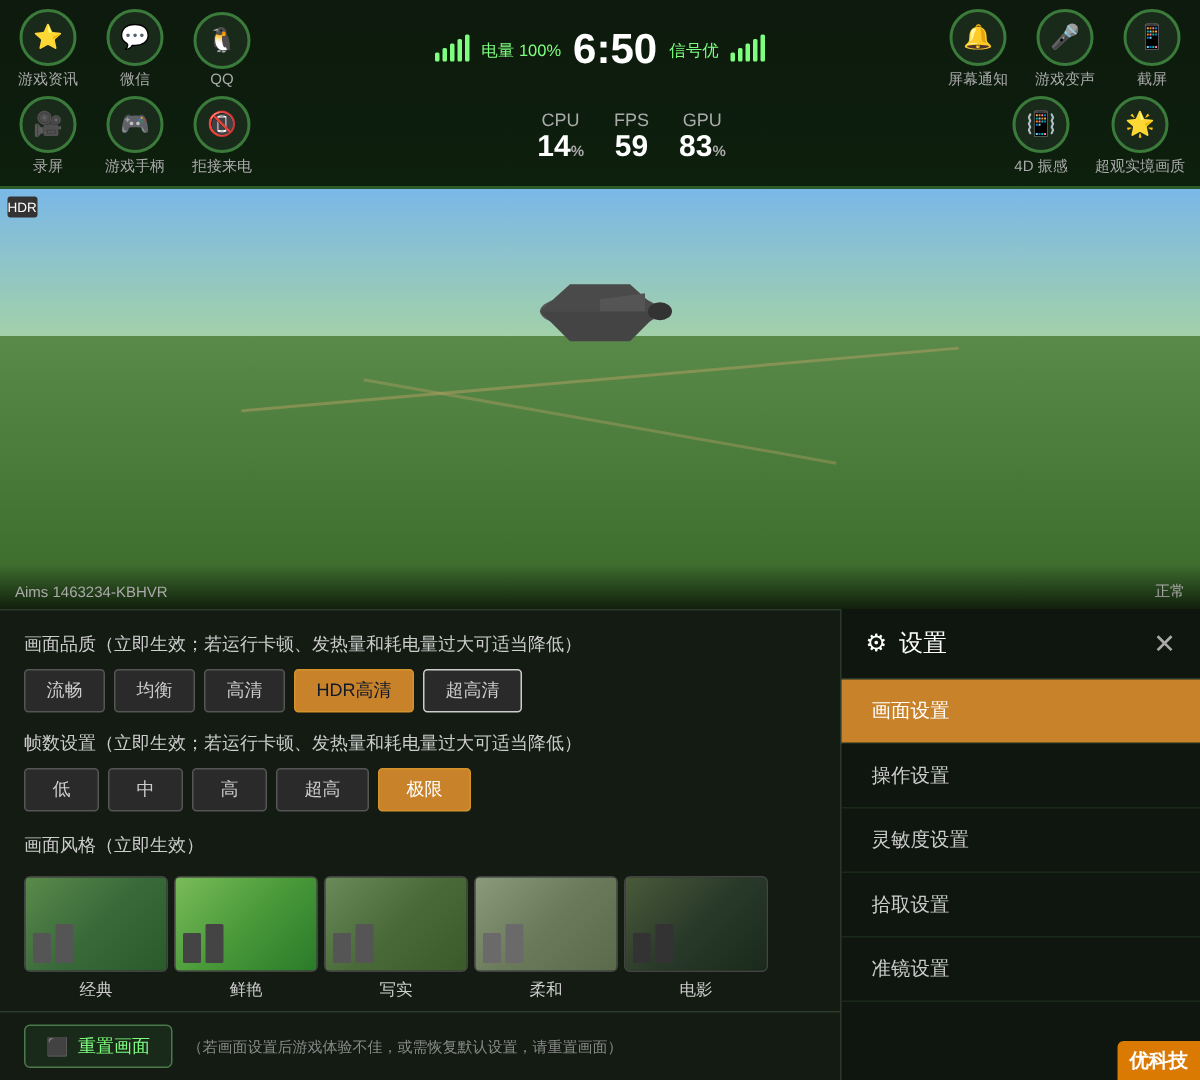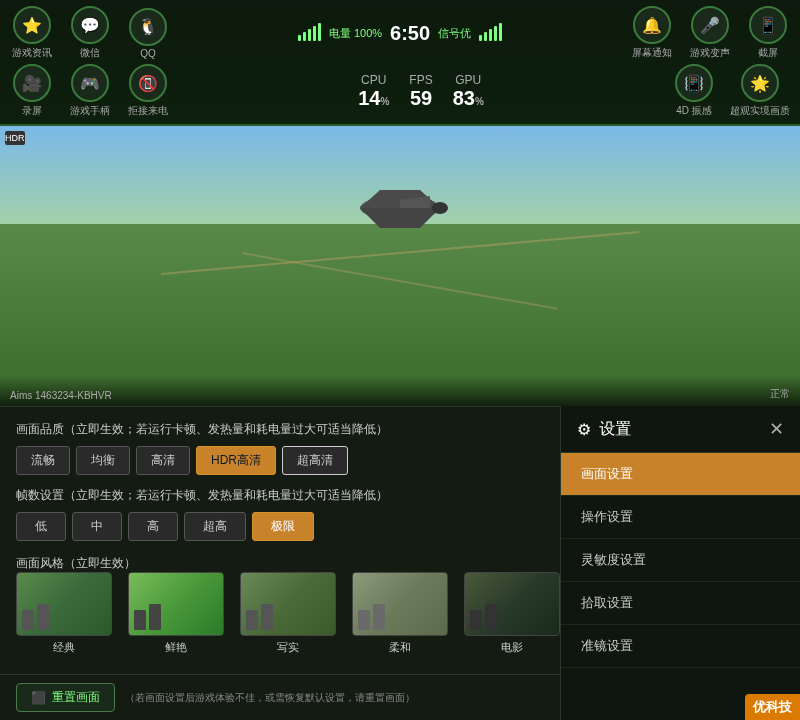--- a/index.html
+++ b/index.html
@@ -33,21 +33,21 @@
       align-items: center;
     }
     .top-center {
       display: flex;
       align-items: center;
       gap: 8px;
       color: #7fff7f;
       font-size: 12px;
     }
     .time-display {
-      font-size: 20px;
+      font-size: 28px;
       font-weight: bold;
       color: #ffffff;
     }
     .top-icons-right {
       display: flex;
       gap: 14px;
       align-items: center;
     }
     .icon-btn {
       display: flex;
@@ -228,25 +228,25 @@
     }
     .f-btn.active-orange {
       background: #c8832a;
       border-color: #d4922a;
       color: #fff;
     }
 
     .style-section-title {
       font-size: 12px;
       color: #cccccc;
-      margin-bottom: 0;
+      margin-bottom: 12px;
     }
     .style-row {
       display: flex;
-      gap: 16px;
+      gap: 4px;
     }
     .style-item {
       display: flex;
       flex-direction: column;
       align-items: center;
       cursor: pointer;
     }
     .style-thumb {
       width: 96px;
       height: 64px;

